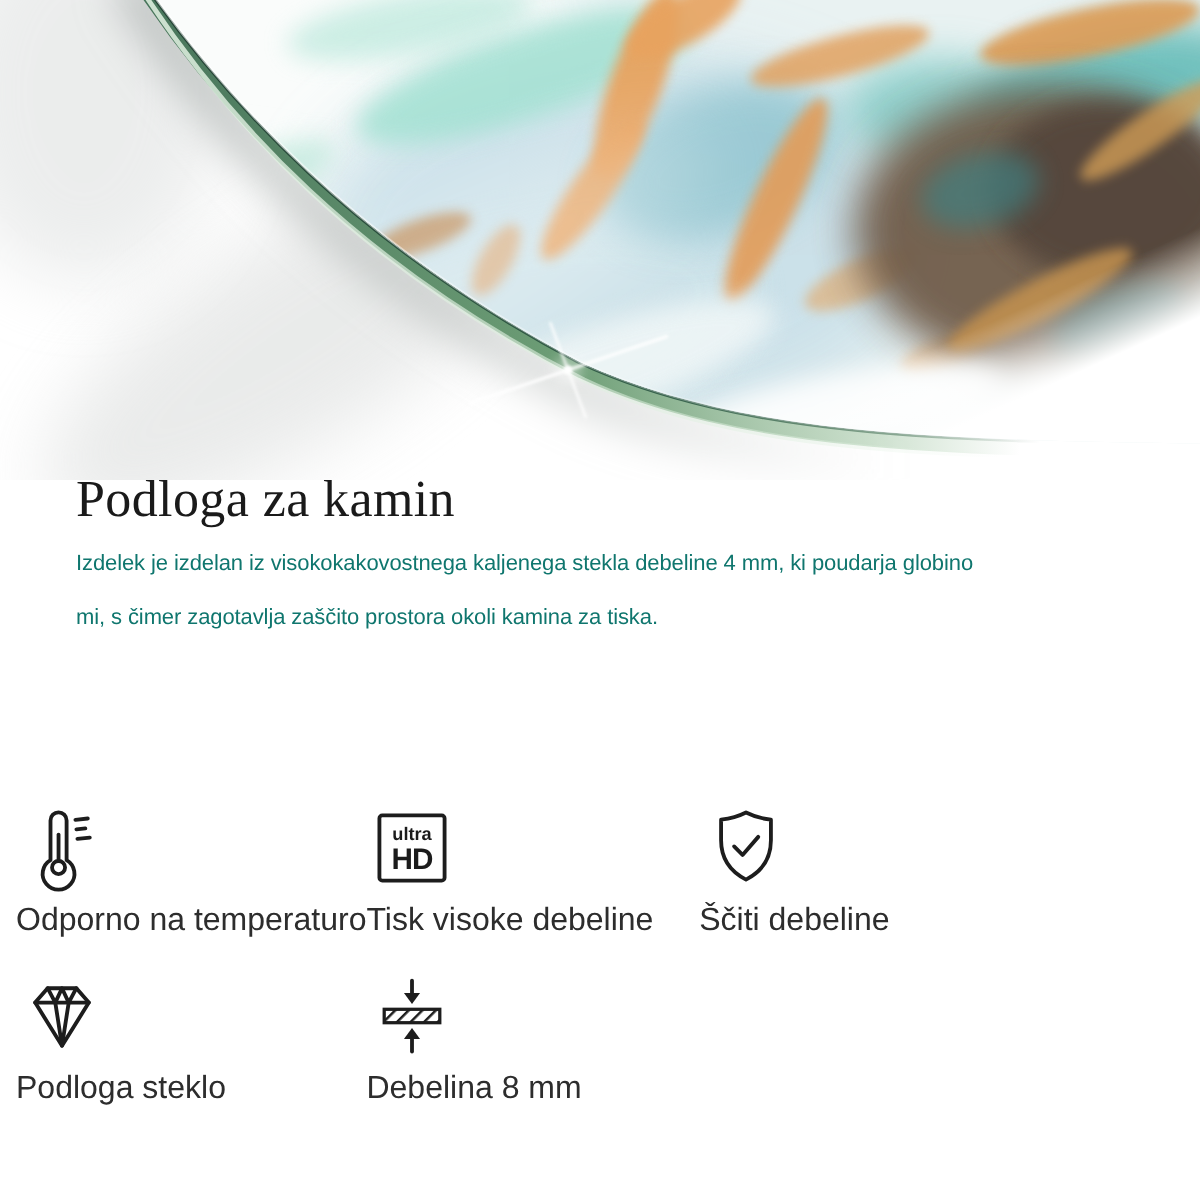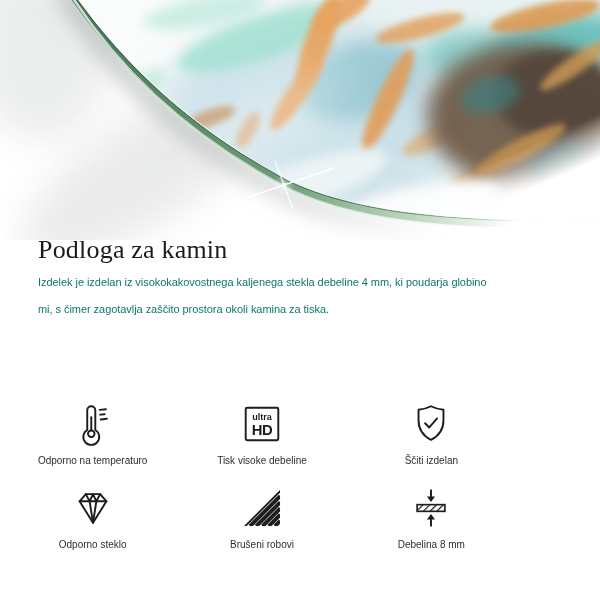--- a/index.html
+++ b/index.html
@@ -15,23 +15,23 @@
     font-weight:500; color:#1a1a1a; font-size:26px; line-height:34px;
     letter-spacing:0.2px;
   }
   .title span { display:block; }
   .body-copy { margin-top:2px; color:#0f766e; font-size:11px; line-height:27px; letter-spacing:-0.05px; }
   .body-copy span { display:block; white-space:nowrap; }
   .features {
     position:absolute; top:401px; left:8px; width:508px;
     display:grid; grid-template-columns:repeat(3,1fr); row-gap:17px;
   }
-  .feature { display:flex; flex-direction:column; align-items:center; }
+  .feature { display:flex; flex-direction:column; }
   .feature svg { width:46px; height:46px; display:block; }
-  .feature-label { margin-top:7px; font-size:10px; color:#2d2d2d; line-height:14px; white-space:nowrap; }
+  .feature-label { margin-top:7px; font-size:16px; color:#2d2d2d; line-height:14px; white-space:nowrap; }
   .ico { stroke:#1d1d1d; stroke-width:2; fill:none; stroke-linecap:round; stroke-linejoin:round; }
 </style>
 </head>
 <body>
 
 <div class="page">
 
   <svg class="hero" viewBox="0 0 600 240" aria-hidden="true">
     <defs>
       <filter id="b18" x="-60%" y="-60%" width="220%" height="220%">
@@ -182,49 +182,33 @@
         <text x="24" y="35" text-anchor="middle" fill="#1b1b1b" font-family="Liberation Sans, sans-serif" font-size="15.5" font-weight="800" letter-spacing="-0.5">HD</text>
       </svg>
       <div class="feature-label">Tisk visoke debeline</div>
     </div>
 
     <div class="feature">
       <svg viewBox="0 0 48 48">
         <path class="ico" stroke-width="2.1" d="M24,5.5 C27.5,7.3 32.5,8.7 37,9.2 V20 C37,29.8 31.6,36.6 24,40.5 C16.4,36.6 11,29.8 11,20 V9.2 C15.5,8.7 20.5,7.3 24,5.5 Z"></path>
         <path class="ico" stroke-width="2.1" d="M17.8,23.2 L22.2,27.6 L30.4,18.2"></path>
       </svg>
-      <div class="feature-label">Ščiti izdelan</div>
+      <div class="feature-label">Ščiti debeline</div>
     </div>
 
     <div class="feature">
       <svg viewBox="0 0 48 48">
         <path class="ico" stroke-width="1.8" d="M10,17 L16.5,9.5 H31.5 L38,17 L24,39.5 Z"></path>
         <path class="ico" stroke-width="1.6" d="M10,17 H38"></path>
         <path class="ico" stroke-width="1.6" d="M16.5,9.5 L20.5,17 L24,9.5 L27.5,17 L31.5,9.5"></path>
         <path class="ico" stroke-width="1.6" d="M20.5,17 L24,39.5 L27.5,17"></path>
       </svg>
-      <div class="feature-label">Odporno steklo</div>
-    </div>
-
-    <div class="feature">
-      <svg viewBox="0 0 48 48">
-        <clipPath id="triClip">
-            <polygon points="5,43 43,5 43,43"></polygon>
-          </clipPath>
-        <g clip-path="url(#triClip)" stroke="#1d1d1d" stroke-width="4">
-          <line x1="5" y1="43" x2="43" y2="5"></line>
-          <line x1="11.5" y1="43" x2="43" y2="11.5"></line>
-          <line x1="18" y1="43" x2="43" y2="18"></line>
-          <line x1="24.5" y1="43" x2="43" y2="24.5"></line>
-          <line x1="31" y1="43" x2="43" y2="31"></line>
-          <line x1="37.5" y1="43" x2="43" y2="37.5"></line>
-        </g>
-      </svg>
-      <div class="feature-label">Brušeni robovi</div>
-    </div>
+      <div class="feature-label">Podloga steklo</div>
+    </div>
+
 
     <div class="feature">
       <svg viewBox="0 0 48 48">
         <pattern id="hatch" width="5" height="5" patternUnits="userSpaceOnUse" patternTransform="rotate(45)">
           <line x1="0" y1="0" x2="0" y2="5" stroke="#1d1d1d" stroke-width="2.6"></line>
         </pattern>
         <rect x="9.5" y="20.5" width="29" height="7" fill="url(#hatch)" stroke="#1d1d1d" stroke-width="1.7"></rect>
         <line class="ico" stroke-width="2.6" x1="24" y1="5.5" x2="24" y2="12.5"></line>
         <polygon points="19.8,12 28.2,12 24,17.8" fill="#1d1d1d"></polygon>
         <line class="ico" stroke-width="2.6" x1="24" y1="42.5" x2="24" y2="35.5"></line>

